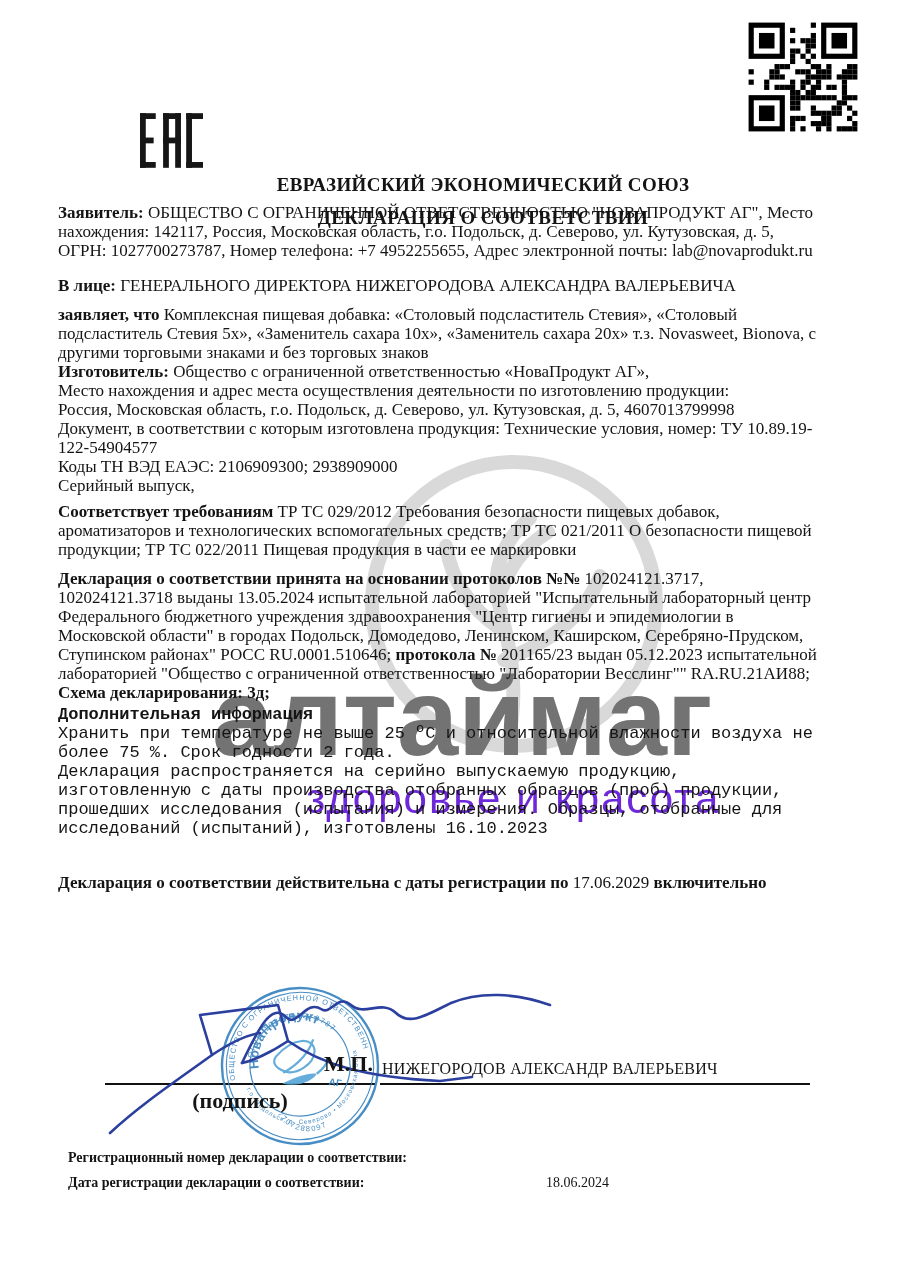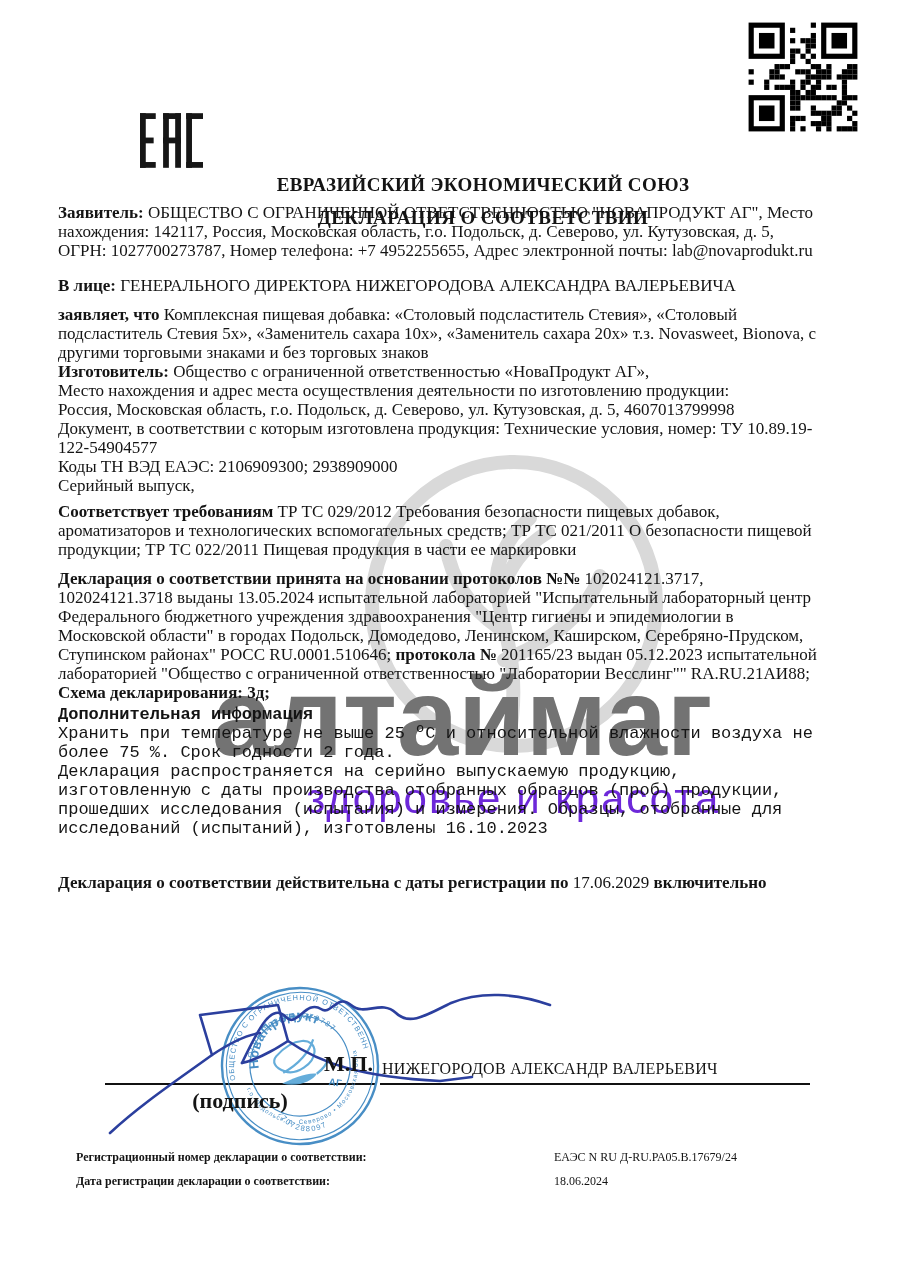--- a/index.html
+++ b/index.html
@@ -35,21 +35,21 @@
   .mp{position:absolute;left:324px;top:1051px;z-index:5;font-weight:700;font-size:22px;}
   .sig-line{position:absolute;left:105px;top:1083px;width:270px;border-top:2px solid #111;z-index:2;}
   .sig-caption{position:absolute;left:105px;top:1088px;width:270px;text-align:center;
                font-weight:700;font-size:22px;z-index:5;}
   .fio-name{position:absolute;left:382px;top:1060px;width:428px;text-align:left;
             font-size:16px;letter-spacing:.3px;white-space:nowrap;z-index:2;}
   .fio-line{position:absolute;left:380px;top:1083px;width:430px;border-top:2px solid #111;z-index:2;}
   .fio-caption{position:absolute;left:380px;top:1088px;width:430px;text-align:center;
                font-weight:700;font-size:16px;z-index:2;}
   
-  .footer{position:absolute;left:76px;top:1150px;width:790px;z-index:2;font-size:12px;}
+  .footer{position:absolute;left:68px;top:1150px;width:790px;z-index:2;font-size:14px;}
   .f-row{display:flex;margin-bottom:9px;}
   .f-label{font-weight:700;width:478px;flex:0 0 478px;}
   .f-value{font-weight:400;}
 </style>
 </head>
 <body>
 
 <div class="page">
 
   <svg class="wm wm-leaf" width="312" height="312" viewBox="0 0 312 312">
@@ -280,21 +280,20 @@
 
   <div class="sig-line"></div>
   <div class="sig-caption">(подпись)</div>
 
   <div class="fio-name">НИЖЕГОРОДОВ АЛЕКСАНДР ВАЛЕРЬЕВИЧ</div>
   <div class="fio-line"></div>
 
   <div class="footer">
     <div class="f-row">
       <div class="f-label">Регистрационный номер декларации о соответствии:</div>
-      <div class="f-value">ЕАЭС N RU Д-RU.РА05.В.17679/24</div>
     </div>
     <div class="f-row">
       <div class="f-label">Дата регистрации декларации о соответствии:</div>
       <div class="f-value">18.06.2024</div>
     </div>
   </div>
 
 </div>
 
 </body></html>

